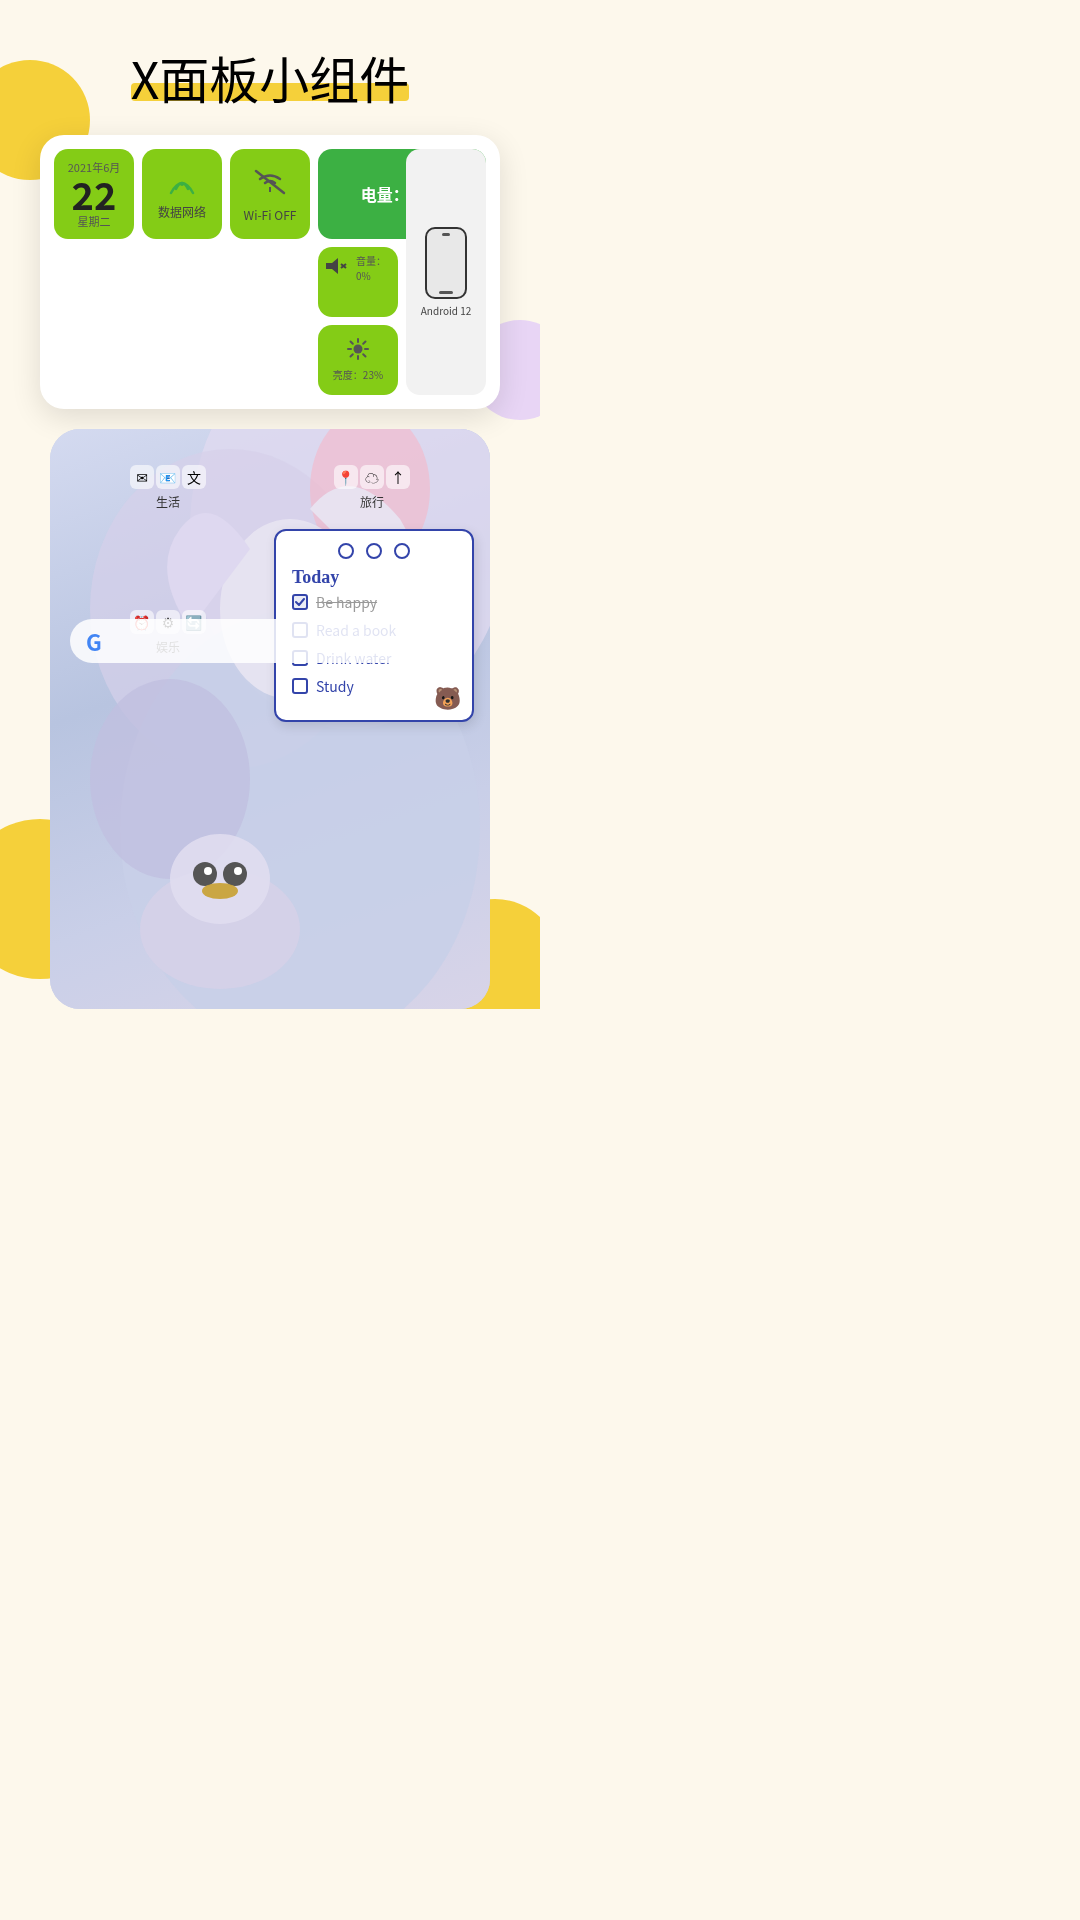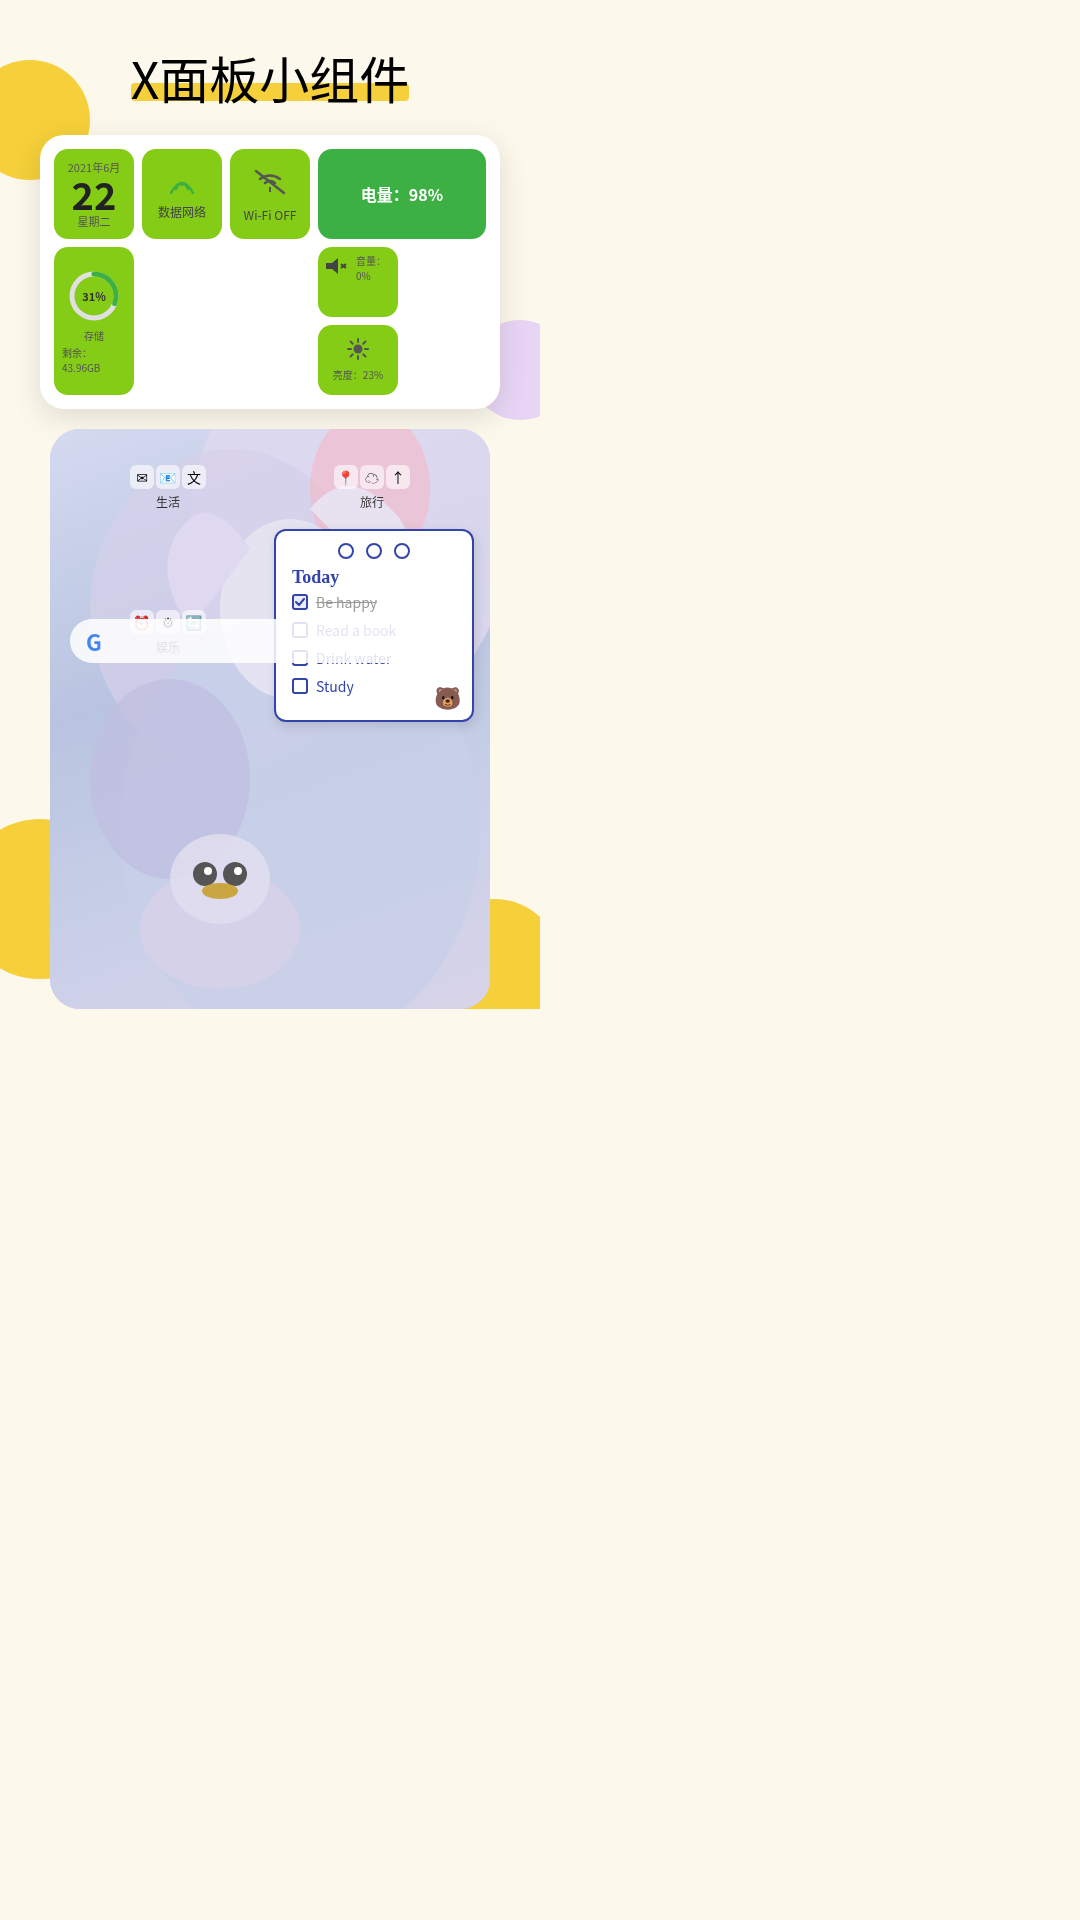--- a/index.html
+++ b/index.html
@@ -538,31 +538,20 @@
             <line x1="4" y1="4" x2="32" y2="26" stroke="#555" stroke-width="2.5" stroke-linecap="round"></line>
           </svg>
         </div>
         <div class="cell-label">Wi-Fi OFF</div>
       </div>
 
       <div class="battery-cell" style="grid-column:4/6; grid-row:1;">
         <div class="battery-text">电量：98%</div>
       </div>
 
-      <div class="widget-cell storage-cell" style="grid-column:1; grid-row:2/4;">
-        <div class="storage-ring-container">
-          <svg class="storage-ring-svg" viewBox="0 0 56 56">
-            <circle cx="28" cy="28" r="22" fill="none" stroke="#e0e0e0" stroke-width="5"></circle>
-            <circle cx="28" cy="28" r="22" fill="none" stroke="#3cb043" stroke-width="5" stroke-dasharray="138 138" stroke-dashoffset="96" stroke-linecap="round" transform="rotate(-90 28 28)"></circle>
-          </svg>
-          <div class="storage-percent">31%</div>
-        </div>
-        <div class="storage-label">存储</div>
-        <div class="storage-remaining">剩余：43.96GB</div>
-      </div>
 
 
       <div class="widget-cell volume-cell" style="grid-column:4; grid-row:2;">
         <div class="vol-icon">
           <svg width="24" height="20" viewBox="0 0 24 20">
             <polygon points="2,7 8,7 14,2 14,18 8,13 2,13" fill="#444"></polygon>
             <line x1="17" y1="8" x2="22" y2="12" stroke="#444" stroke-width="2"></line>
             <line x1="22" y1="8" x2="17" y2="12" stroke="#444" stroke-width="2"></line>
           </svg>
         </div>
@@ -579,20 +568,24 @@
             <line x1="18" y1="11" x2="21" y2="11" stroke="#555" stroke-width="2" stroke-linecap="round"></line>
             <line x1="3.5" y1="3.5" x2="5.8" y2="5.8" stroke="#555" stroke-width="2" stroke-linecap="round"></line>
             <line x1="16.2" y1="16.2" x2="18.5" y2="18.5" stroke="#555" stroke-width="2" stroke-linecap="round"></line>
             <line x1="18.5" y1="3.5" x2="16.2" y2="5.8" stroke="#555" stroke-width="2" stroke-linecap="round"></line>
             <line x1="5.8" y1="16.2" x2="3.5" y2="18.5" stroke="#555" stroke-width="2" stroke-linecap="round"></line>
           </svg>
         </div>
         <div class="bright-text">亮度：23%</div>
       </div>
 
+      <div class="widget-cell phone-cell" style="grid-column:5; grid-row:1/4;">
+        <div class="phone-outline"></div>
+        <div class="phone-label">Android 12</div>
+      </div>
 
     </div>
   </div>
 
   <div class="phone-mockup-wrapper">
     <div class="phone-mockup">
 
       <div class="anime-bg">
 
         <svg style="position:absolute;inset:0;width:100%;height:100%;" viewBox="0 0 440 580" preserveAspectRatio="xMidYMid slice">

